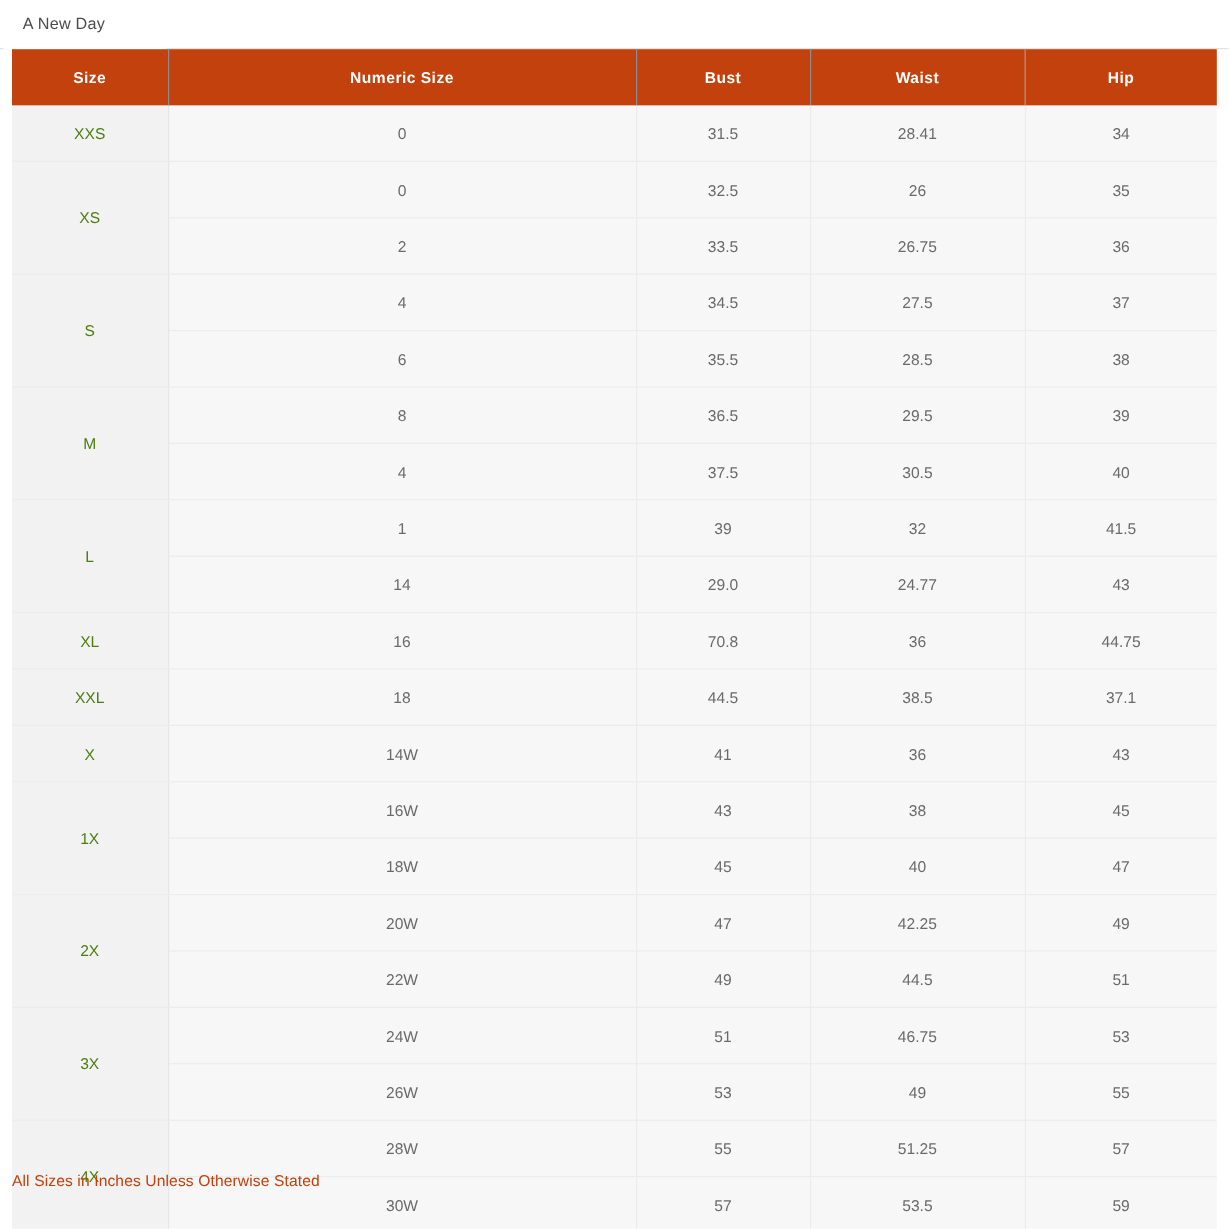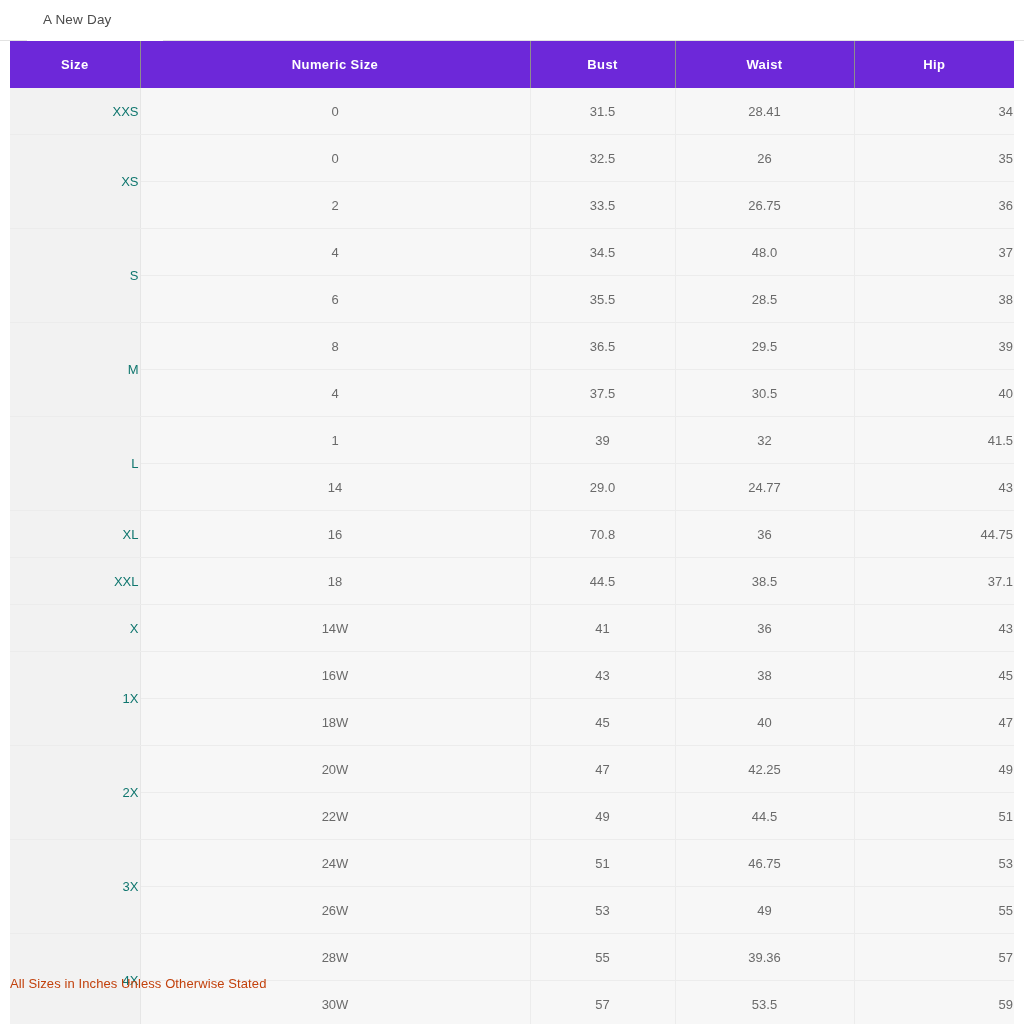--- a/index.html
+++ b/index.html
@@ -29,21 +29,21 @@
     left: 0;
     width: 1024px;
     height: 41px;
     background: #ffffff;
     border-bottom: 1px solid #e2e2e2;
     box-sizing: border-box;
   }
   .tab {
     position: absolute;
     top: 0;
-    left: 27px;
+    left: 3px;
     width: 136px;
     height: 41px;
     box-sizing: border-box;
     background: #ffffff;
     border-bottom: 2px solid #ffffff;
     display: flex;
     align-items: center;
     padding-left: 16px;
   }
   .tab-label {
@@ -65,21 +65,21 @@
     width: 1004px;
     table-layout: fixed;
   }
   table.size-chart col.c-size   { width: 130px; }
   table.size-chart col.c-num    { width: 390px; }
   table.size-chart col.c-bust   { width: 145px; }
   table.size-chart col.c-waist  { width: 179px; }
   table.size-chart col.c-hip    { width: 160px; }
 
   table.size-chart thead th {
-    background: #6d28d9;
+    background: #c2410c;
     color: #ffffff;
     font-size: 13px;
     font-weight: bold;
     height: 45px;
     letter-spacing: 0.4px;
     border-right: 1px solid #8d8d8d;
     text-align: center;
     vertical-align: middle;
     margin-top: 20px;
   }
@@ -88,27 +88,26 @@
   table.size-chart tbody td {
     height: 44px;
     font-size: 13px;
     color: #6a6a6a;
     text-align: center;
     vertical-align: middle;
     border-bottom: 1px solid #ececec;
     border-right: 1px solid #ececec;
     background: #f7f7f7;
   }
-  table.size-chart tbody td:last-child { border-right: none; text-align: right; }
+  table.size-chart tbody td:last-child { border-right: none; }
 
   table.size-chart tbody td.size-cell {
     background: #f2f2f2;
-    color: #0f766e;
+    color: #4d7c0f;
     border-right: 1px solid #e6e6e6;
-    text-align: right;
   }
   table.size-chart tbody tr:last-child td {
     border-bottom: 1px solid #ececec;
   }
 
   .footnote {
     position: absolute;
     left: 10px;
     top: 976px;
     font-size: 13px;
@@ -163,21 +162,21 @@
           <tr>
             <td>2</td>
             <td>33.5</td>
             <td>26.75</td>
             <td>36</td>
           </tr>
           <tr>
             <td class="size-cell" rowspan="2">S</td>
             <td>4</td>
             <td>34.5</td>
-            <td>48.0</td>
+            <td>27.5</td>
             <td>37</td>
           </tr>
           <tr>
             <td>6</td>
             <td>35.5</td>
             <td>28.5</td>
             <td>38</td>
           </tr>
           <tr>
             <td class="size-cell" rowspan="2">M</td>
@@ -262,21 +261,21 @@
           <tr>
             <td>26W</td>
             <td>53</td>
             <td>49</td>
             <td>55</td>
           </tr>
           <tr>
             <td class="size-cell" rowspan="2">4X</td>
             <td>28W</td>
             <td>55</td>
-            <td>39.36</td>
+            <td>51.25</td>
             <td>57</td>
           </tr>
           <tr>
             <td>30W</td>
             <td>57</td>
             <td>53.5</td>
             <td>59</td>
           </tr>
         </tbody>
     </table>

